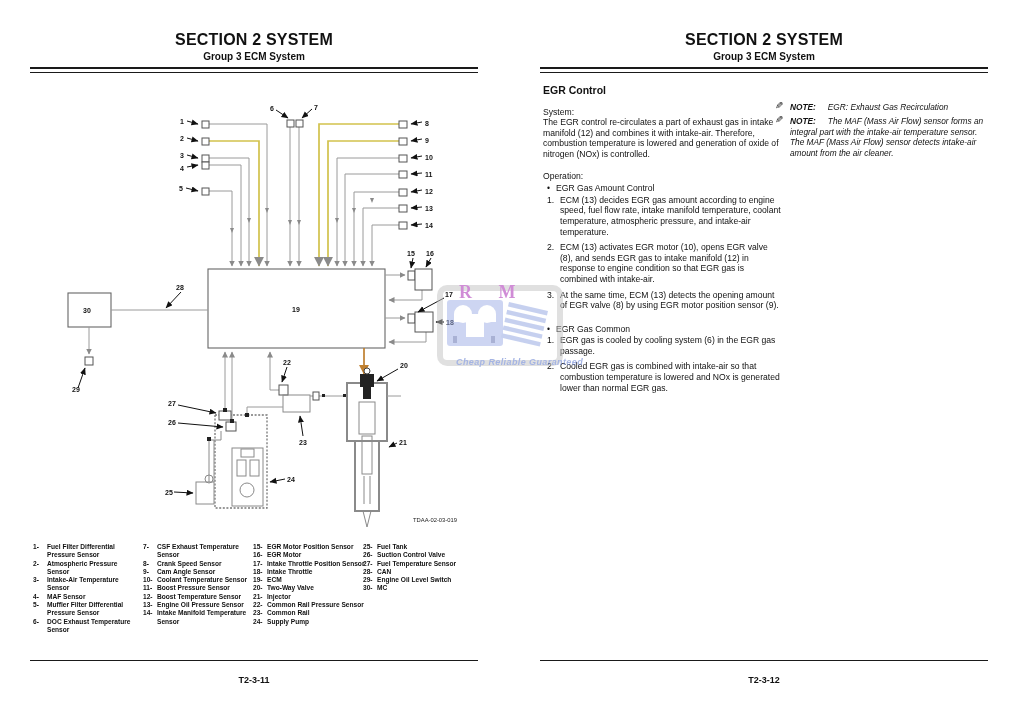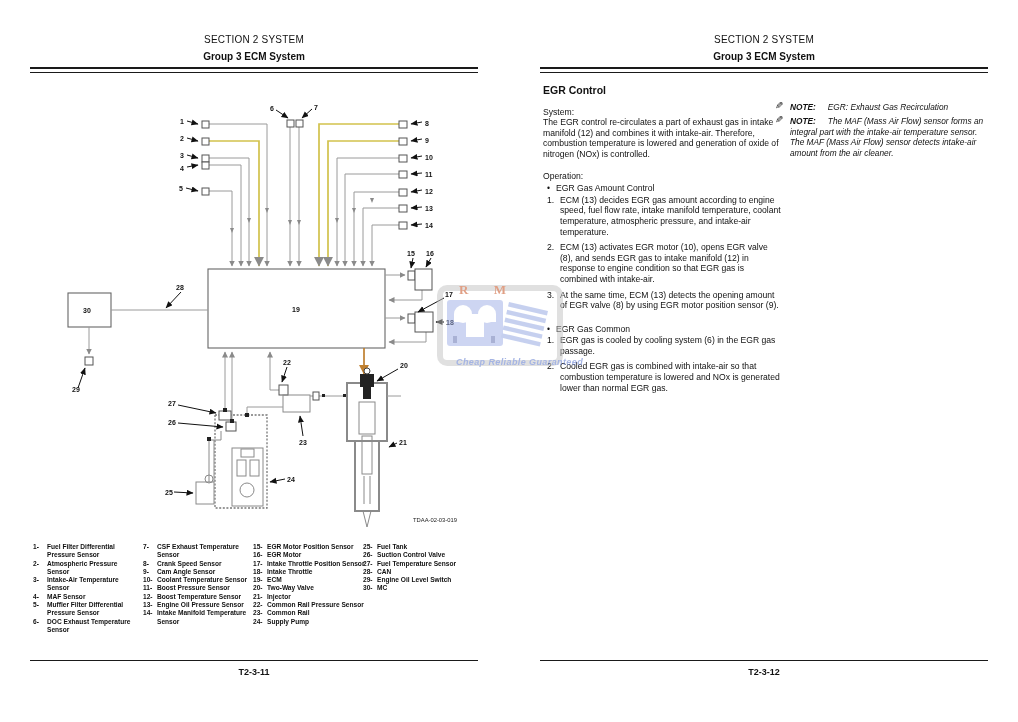--- a/index.html
+++ b/index.html
@@ -4,25 +4,25 @@
 <style>
   html,body{margin:0;padding:0}
   body{
     width:1018px;height:722px;position:relative;background:#ffffff;
     font-family:"Liberation Sans",sans-serif;color:#111;overflow:hidden;
   }
   .abs{position:absolute}
 
   
   .page-header{width:448px;text-align:center}
-  .page-header .ttl{font-size:10px;font-weight:normal;letter-spacing:.2px;line-height:14px}
+  .page-header .ttl{font-size:16px;font-weight:bold;letter-spacing:.2px;line-height:14px}
   .page-header .sub{font-size:10px;font-weight:bold;margin-top:4px}
   .rule{width:448px;height:3px;border-top:2px solid #1a1a1a;border-bottom:1px solid #1a1a1a}
   .page-footer{width:448px;border-top:1.5px solid #1a1a1a;text-align:center;
-    font-size:9px;font-weight:bold;padding-top:6px}
+    font-size:9px;font-weight:bold;padding-top:14px}
 
   
   .rp-main{width:239px;font-size:8.6px;line-height:10.6px}
   .rp-main h3{font-size:10.5px;font-weight:bold;margin:4px 0 11px 0}
   .plabel{margin:0}
   .para{margin:0 0 11px 0}
   .bullet-row{display:flex;margin:2px 0 1px 4px}
   .bdot{width:9px;flex:none}
   .step{display:flex;margin:0 0 5px 4px}
   .sn{width:13px;flex:none}
@@ -56,21 +56,21 @@
   .callout{font-size:7px;font-weight:bold;fill:#111}
   .larrow{stroke:#111;stroke-width:1;fill:none}
   .mech{fill:none;stroke:#8a8a8a;stroke-width:1}
   .mech-h{fill:none;stroke:#8a8a8a;stroke-width:2}
   .blk{fill:#222;stroke:none}
 
   
   .watermark{left:437px;top:285px;width:126px;height:81px;opacity:.5;z-index:5;pointer-events:none}
   .wm-frame{position:absolute;left:0;top:0;right:0;bottom:0;border:6px solid #c3c3c3;border-radius:10px}
   .wm-rm{position:absolute;top:-3px;left:22px;font-family:"Liberation Serif",serif;font-weight:bold;
-    color:#c2410c;font-size:13px;letter-spacing:11px}
+    color:#a21caf;font-size:18px;letter-spacing:11px}
   .wm-art{position:absolute;left:6px;top:13px}
   .wm-caption{position:absolute;bottom:-1px;left:19px;right:0;color:#4d6cc9;font-size:9px;
     font-style:italic;font-weight:bold;white-space:nowrap;letter-spacing:.4px}
 </style>
 </head>
 <body>
 
 <div class="abs page-header" style="left:30px;top:33px">
   <div class="ttl">SECTION 2 SYSTEM</div>
   <div class="sub">Group 3 ECM System</div>

